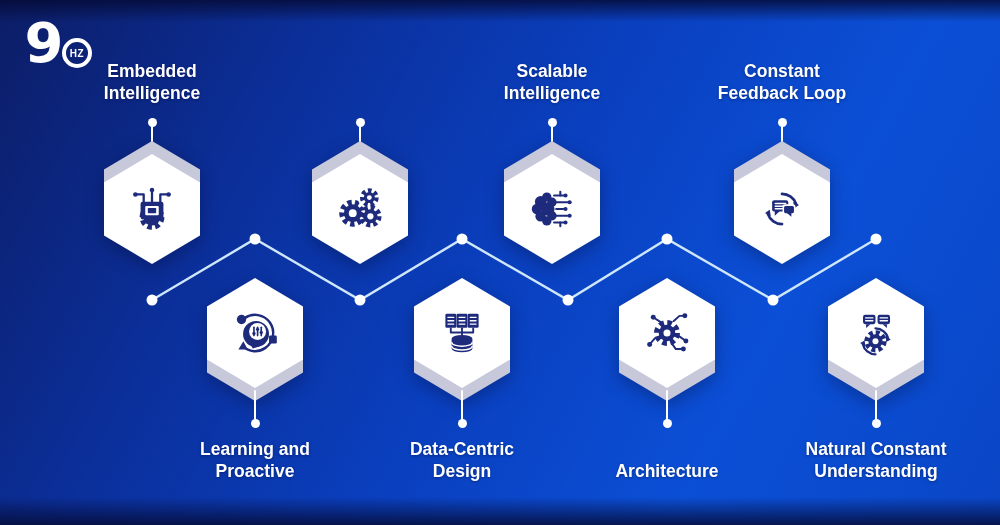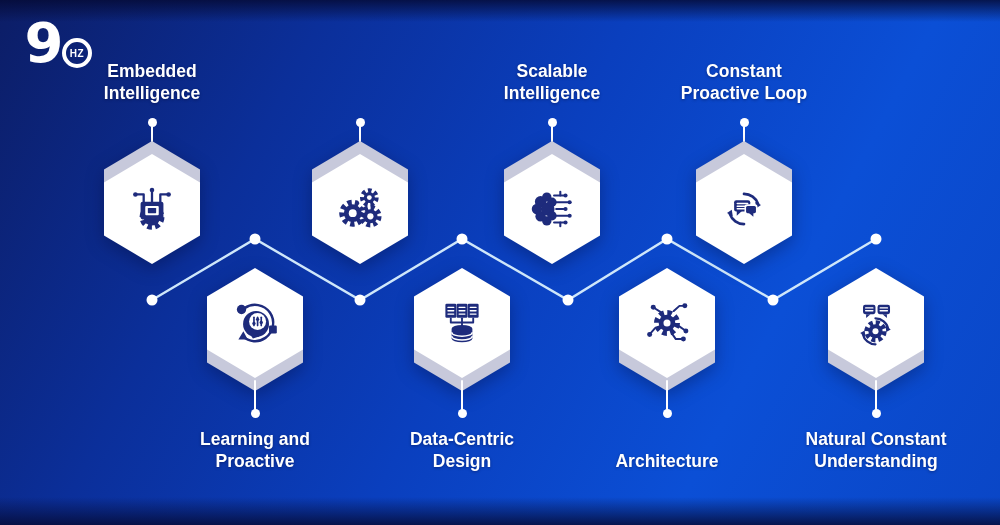--- a/index.html
+++ b/index.html
@@ -12,21 +12,21 @@
   }
   .logo{position:absolute;left:16px;top:12px;}
   .logo-nine{fill:#fff;font-weight:bold;font-size:56px;font-family:"DejaVu Sans","Liberation Sans",sans-serif;}
   .logo-ring{fill:none;stroke:#fff;stroke-width:4;}
   .logo-hz{fill:#fff;font-weight:bold;font-size:10px;letter-spacing:.5px;}
   .zigzag-svg{position:absolute;left:0;top:0;}
   .zz{fill:none;stroke:var(--connector,#cfe7fa);stroke-width:2.4;}
   .zz-dot{fill:#fff;}
   .node{position:absolute;width:220px;text-align:center;}
   .node.top{top:60px;height:210px;}
-  .node.bottom{top:268px;height:230px;}
+  .node.bottom{top:278px;height:230px;}
   .label{
     position:absolute;left:0;width:100%;color:var(--text,#fff);
     font-size:17.5px;font-weight:bold;line-height:22px;
     text-shadow:0 1px 3px rgba(0,0,40,.4);
   }
   .node.top .label{top:0;}
   .node.bottom .label{top:160px;}
   .dot{position:absolute;left:50%;width:9px;height:9px;margin-left:-4.5px;border-radius:50%;background:#fff;}
   .node.top .dot{top:58px;}
   .node.bottom .dot{top:141px;}
@@ -154,22 +154,22 @@
           <circle class="ic" cx="39" cy="13" r="2"></circle>
             <circle class="ic" cx="43" cy="19.5" r="2"></circle>
           <circle class="ic" cx="39" cy="26" r="2"></circle>
             <circle class="ic" cx="43" cy="32.5" r="2"></circle>
           <circle class="ic" cx="39" cy="39" r="2"></circle>
         </svg>
       </div>
     </div>
   </div>
 
-  <div class="node top" style="left:634px">
-    <div class="label"><span>Constant</span><br><span>Proactive Loop</span></div>
+  <div class="node top" style="left:672px">
+    <div class="label"><span>Constant</span><br><span>Feedback Loop</span></div>
     <div class="dot"></div>
     <div class="stem"></div>
     <div class="hex">
       <div class="hex-back"></div>
       <div class="hex-front">
         <svg width="54" height="54" viewBox="0 0 52 52">
           <path class="ic-s" stroke-width="2.6" d="M 26 11.5 a 14.5 14.5 0 0 1 13.6 9.6"></path>
           <path class="ic" d="M36.8 19 l5.6 3.2 l-4.6 3 z"></path>
           <path class="ic-s" stroke-width="2.6" d="M 26 40.5 a 14.5 14.5 0 0 1 -13.6 -9.6"></path>
           <path class="ic" d="M15.2 33 l-5.6 -3.2 l4.6 -3 z"></path>

